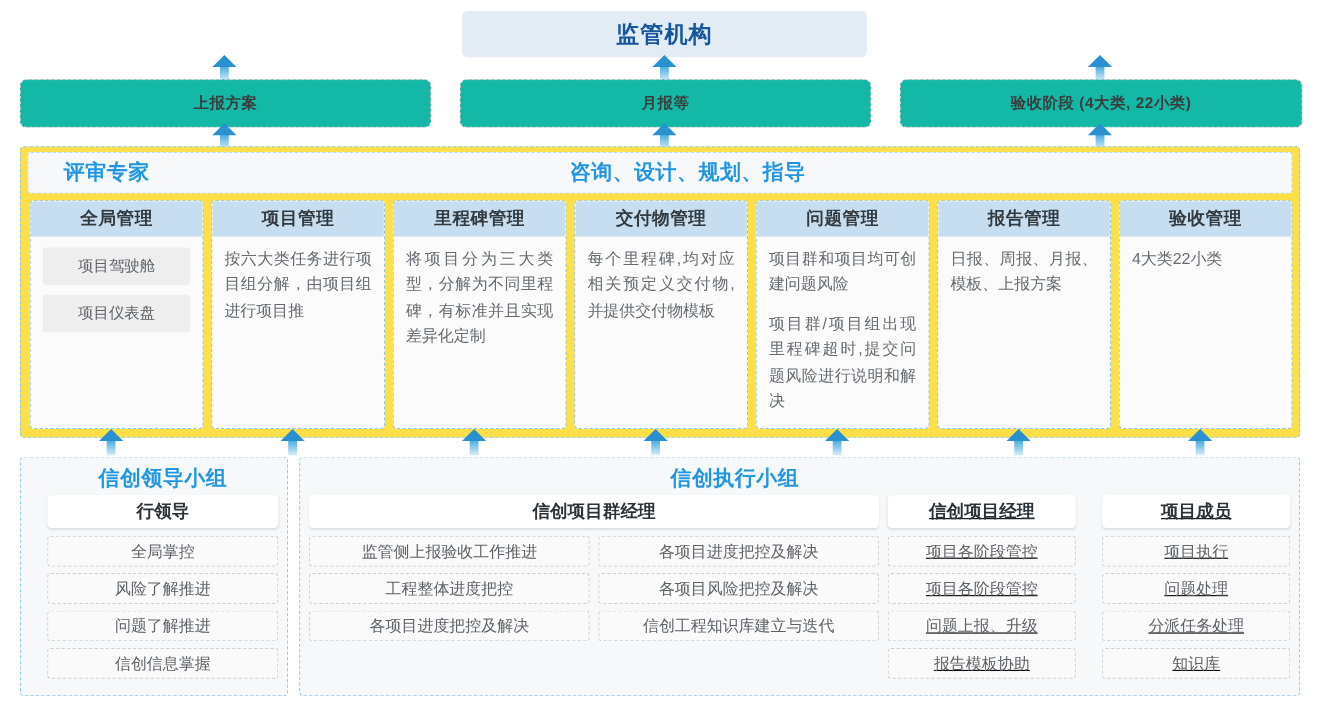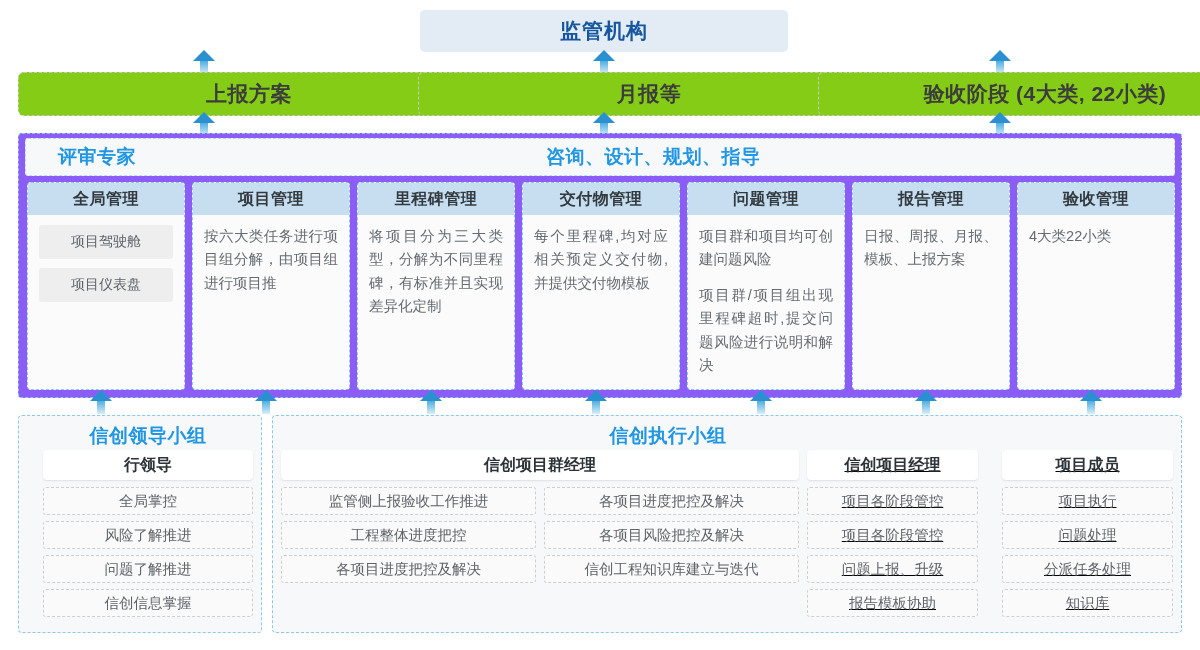--- a/index.html
+++ b/index.html
@@ -27,45 +27,45 @@
     position:absolute;left:420px;top:10px;width:368px;height:42px;
     background:#e3ebf5;border-radius:5px;
     display:flex;align-items:center;justify-content:center;
     color:#15569e;font-size:21px;font-weight:bold;letter-spacing:1px;
   }
 
   
   .rowtwo{position:absolute;left:0;top:72px;width:1200px;height:42px;}
   .dashbox{
     position:absolute;top:0;height:42px;
-    background:#84cc16;border:1px dashed #c9c9c9;border-radius:6px;
-    display:flex;align-items:center;justify-content:center;
-    color:#3c3c3c;font-size:21px;font-weight:bold;letter-spacing:.5px;padding-left:44px;
+    background:#14b8a6;border:1px dashed #c9c9c9;border-radius:6px;
+    display:flex;align-items:center;justify-content:center;
+    color:#3c3c3c;font-size:14px;font-weight:bold;letter-spacing:.5px;
   }
   #db1{left:18px;width:372px;}
   #db2{left:418px;width:372px;}
   #db3{left:818px;width:364px;}
 
   
   .mid-panel{
     position:absolute;left:18px;top:133px;width:1164px;height:265px;
-    background:#8b5cf6;border:1px dashed #8ec7e8;border-radius:4px;
+    background:#fde047;border:1px dashed #8ec7e8;border-radius:4px;
     box-sizing:border-box;
   }
   .mid-head{
     position:relative;height:38px;margin:4px 6px 0 6px;
     border:1px dashed #bcd8ec;border-radius:3px;background:#f7f8f9;
     box-sizing:border-box;
   }
   .mid-head .lbl{
     position:absolute;top:50%;transform:translateY(-50%);
     color:#2196e3;font-size:19px;font-weight:bold;letter-spacing:.5px;
   }
   .mid-head .lbl-left{left:32px;}
-  .mid-head .lbl-center{left:520px;}
+  .mid-head .lbl-center{left:492px;}
 
   .cols{
     position:absolute;left:8px;top:48px;width:1148px;height:208px;
     display:flex;gap:7px;
   }
   .col{
     flex:1;display:flex;flex-direction:column;
     border:1px dashed #8ec7e8;border-radius:4px;background:#fbfbfb;
     box-sizing:border-box;overflow:hidden;
   }

